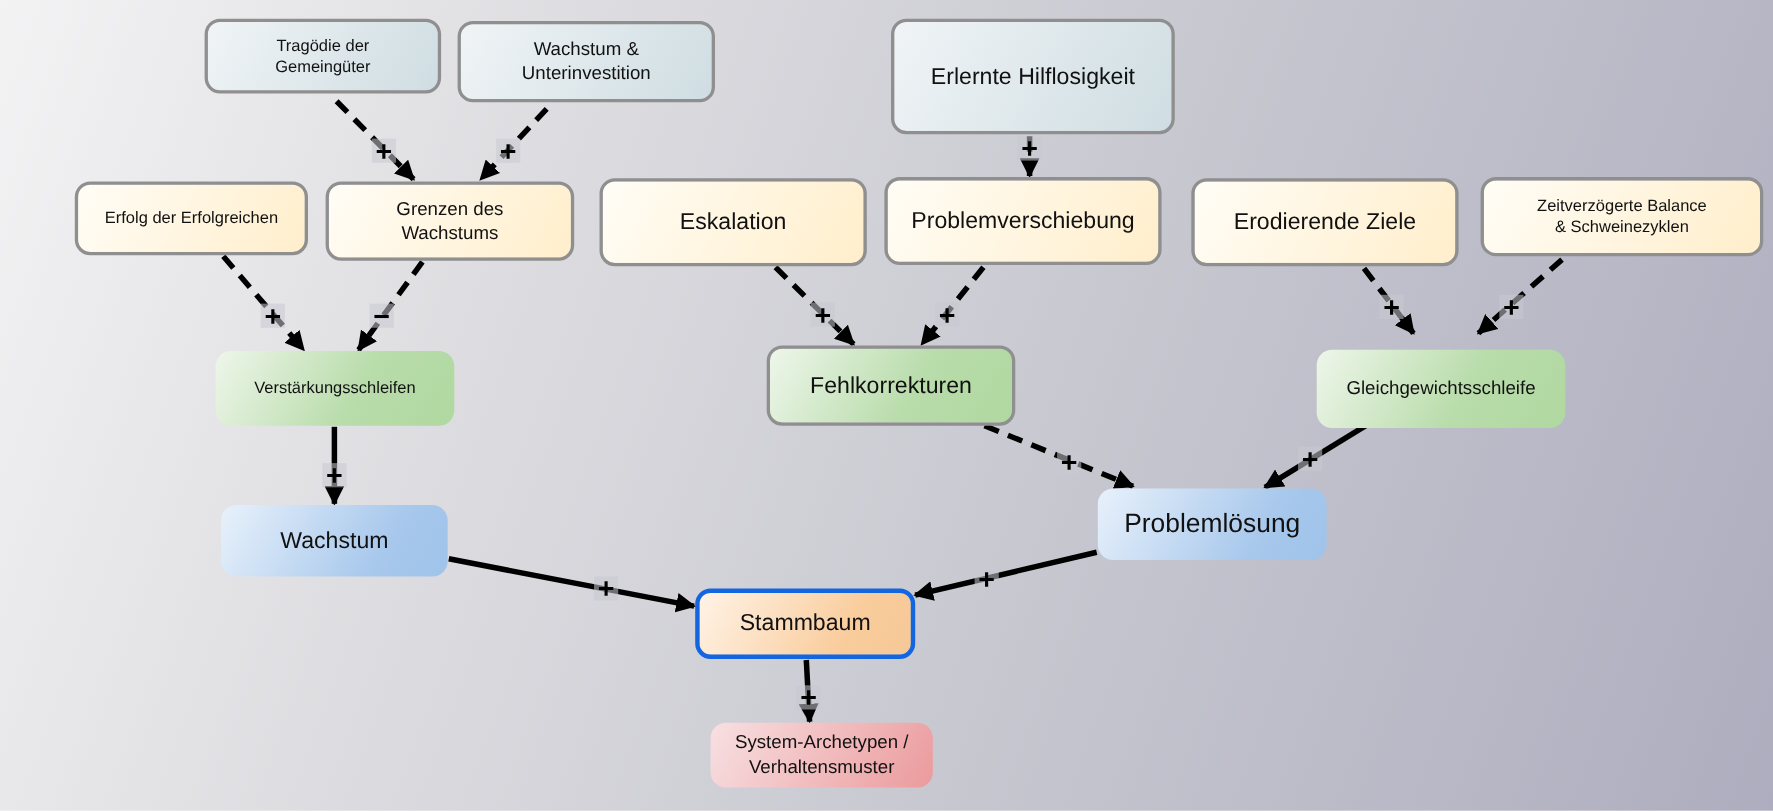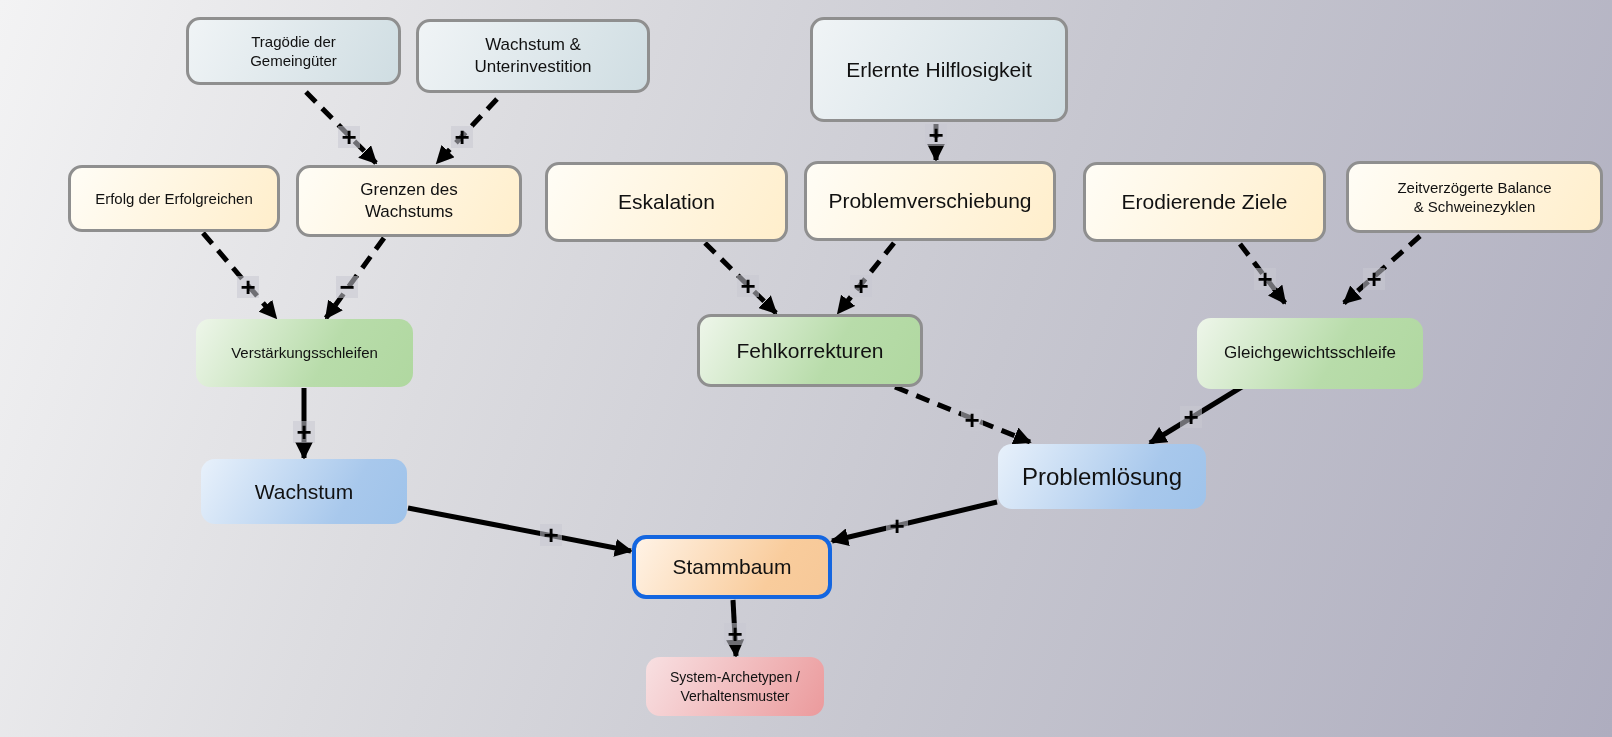--- a/index.html
+++ b/index.html
@@ -116,17 +116,17 @@
     </div>
     <div class="node blue" style="left: 201px; top: 459px; width: 206px; height: 65px; font-size: 21px;">
       <span>Wachstum</span>
     </div>
     <div class="node blue" style="left: 998px; top: 444px; width: 208px; height: 65px; font-size: 24px;">
       <span>Problemlösung</span>
     </div>
     <div class="node orange" style="left: 632px; top: 535px; width: 200px; height: 64px; font-size: 21px;">
       <span>Stammbaum</span>
     </div>
-    <div class="node red" style="left: 646px; top: 657px; width: 178px; height: 59px; font-size: 14px;">
+    <div class="node red" style="left: 646px; top: 657px; width: 202px; height: 59px; font-size: 17px;">
       <span>System-Archetypen /
 Verhaltensmuster</span>
     </div>
   </div>
 
 </body></html>

